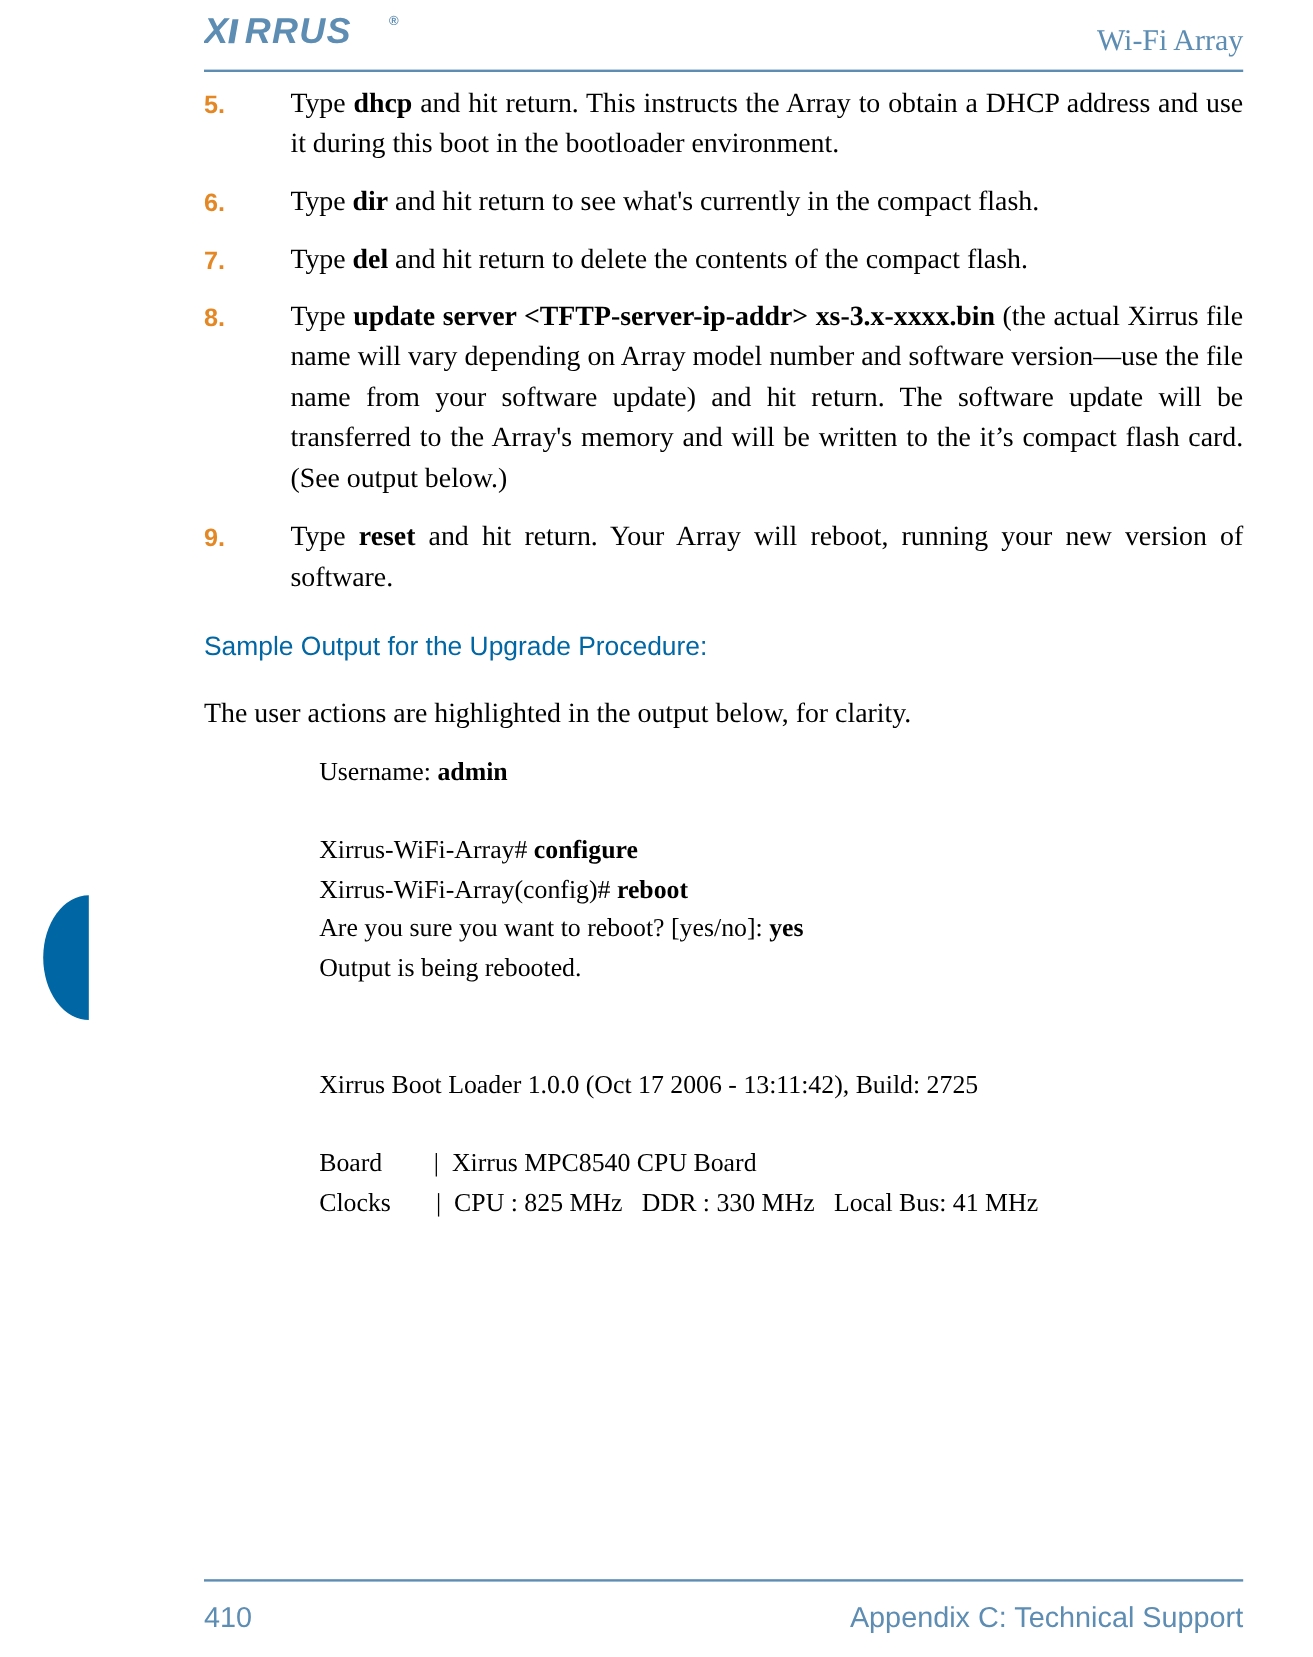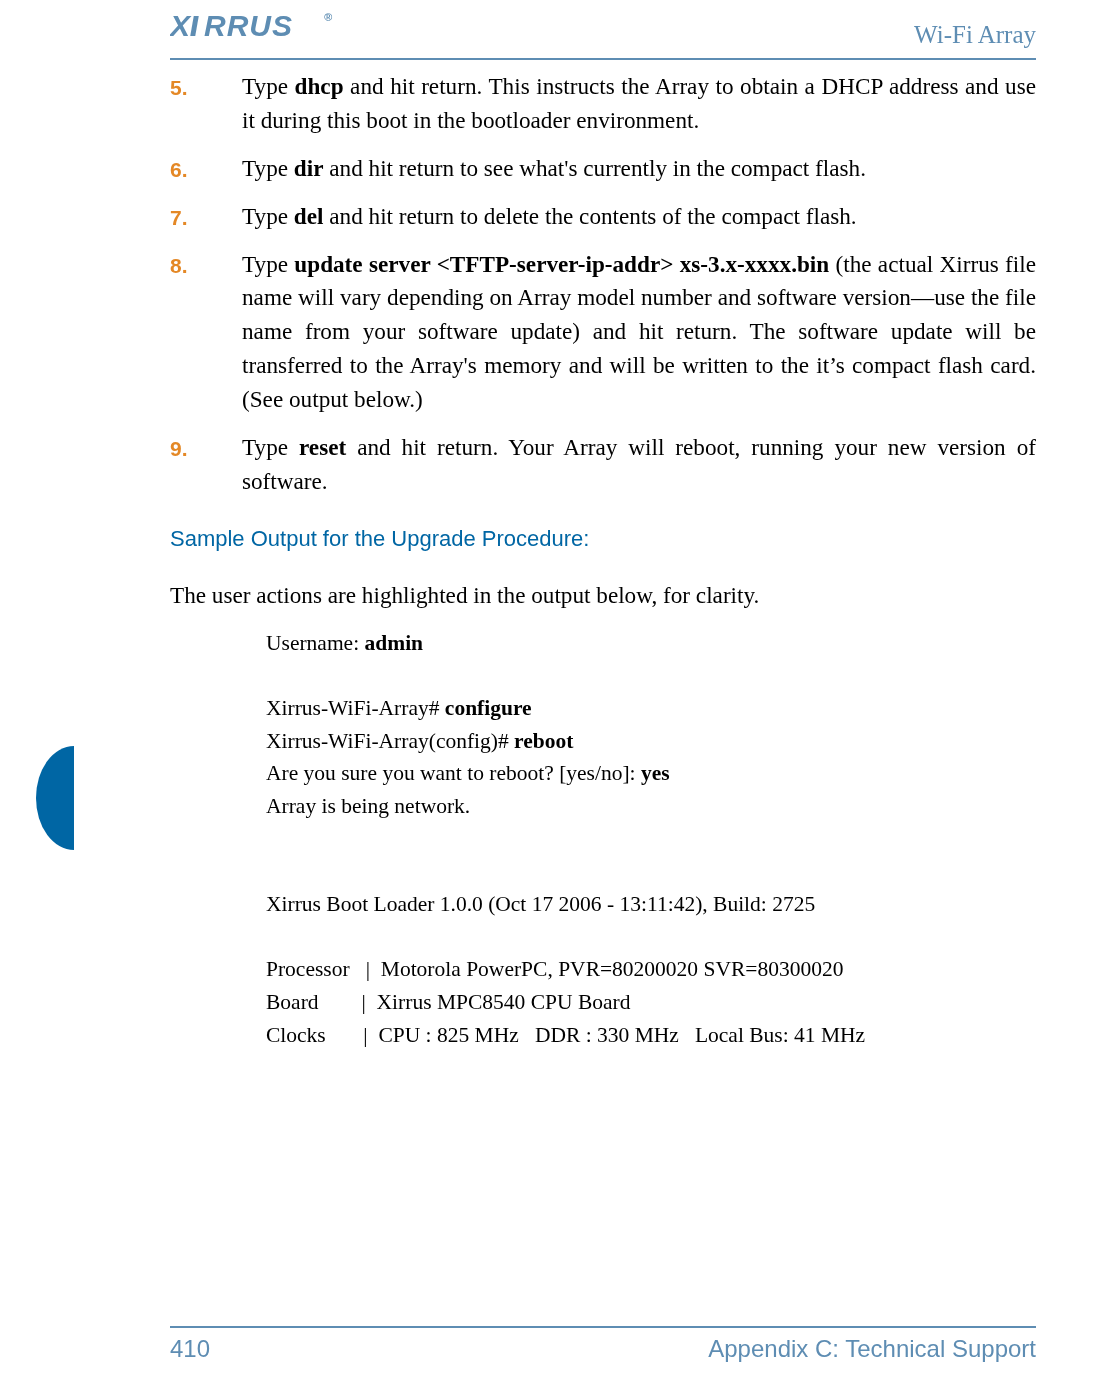--- a/index.html
+++ b/index.html
@@ -107,21 +107,21 @@
 
   .footer {
     position: absolute;
     bottom: 18px;
     left: 170px;
     right: 58px;
     border-top: 2px solid #5e8db3;
     display: flex;
     justify-content: space-between;
     align-items: center;
-    padding-top: 7px;
+    padding-top: 17px;
     font-family: Arial, Helvetica, sans-serif;
     font-size: 24px;
     color: #5e8db3;
     text-align: center;
   }
 </style>
 </head>
 <body>
 
 <div class="page">
@@ -183,26 +183,25 @@
 
     <div class="section-head">Sample Output for the Upgrade Procedure:</div>
     <p class="para no-indent" style="margin-bottom:8px;">The user actions are highlighted in the output below, for clarity.</p>
 
     <div class="output">
       <div class="line"><span>Username: </span><span class="bold">admin</span></div>
       <div class="line">&nbsp;</div>
       <div class="line"><span>Xirrus-WiFi-Array# </span><span class="bold">configure</span></div>
       <div class="line"><span>Xirrus-WiFi-Array(config)# </span><span class="bold">reboot</span></div>
       <div class="line"><span>Are you sure you want to reboot? [yes/no]: </span><span class="bold">yes</span></div>
-      <div class="line">Array is being network.</div>
+      <div class="line">Output is being rebooted.</div>
       <div class="line">&nbsp;</div>
       <div class="line">&nbsp;</div>
       <div class="line">Xirrus Boot Loader 1.0.0 (Oct 17 2006 - 13:11:42), Build: 2725</div>
       <div class="line">&nbsp;</div>
-      <div class="line">Processor   |  Motorola PowerPC, PVR=80200020 SVR=80300020</div>
       <div class="line">Board        |  Xirrus MPC8540 CPU Board</div>
       <div class="line">Clocks       |  CPU : 825 MHz   DDR : 330 MHz   Local Bus: 41 MHz</div>
     </div>
 
   </div>
 
   <div class="footer">
     <div>410</div>
     <div>Appendix C: Technical Support</div>
   </div>

